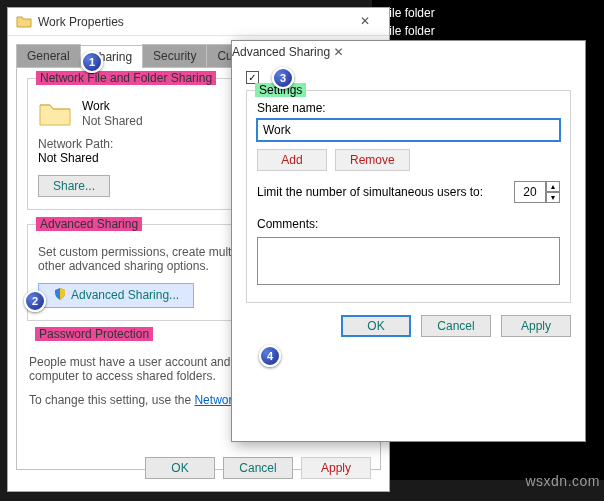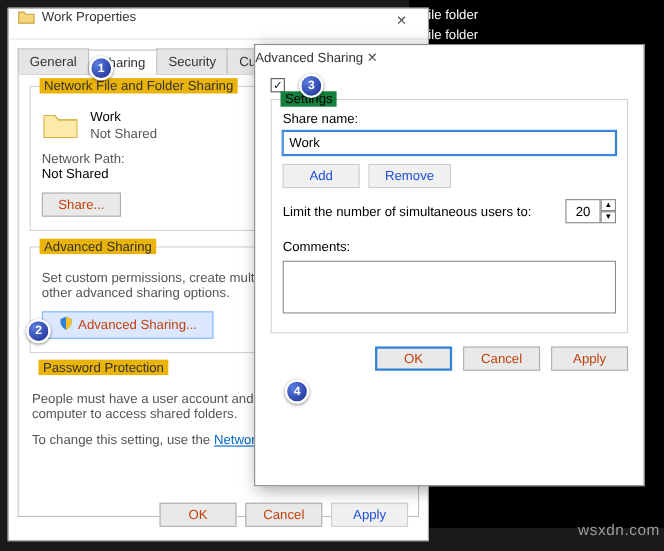--- a/index.html
+++ b/index.html
@@ -4,56 +4,56 @@
 <style>
   * { box-sizing: border-box; font-family: "Segoe UI", Tahoma, sans-serif; font-size: 12px; }
   body { margin: 0; background: #1a1a1a; width: 604px; height: 501px; position: relative; overflow: hidden; }
 
   
   .bg-panel { position: absolute; top: 0; right: 0; width: 232px; height: 480px; background: #000; padding: 4px 10px; }
   .bg-row { color: #fff; font-size: 12px; line-height: 18px; }
 
   
   .propwin { position: absolute; left: 7px; top: 7px; width: 383px; height: 485px; background: #fff; border: 1px solid #a6a6a6; }
-  .propwin .titlebar { height: 28px; display: flex; align-items: flex-start; padding: 0 4px 0 8px; border-bottom: 1px solid #e6e6e6; }
+  .propwin .titlebar { height: 28px; display: flex; align-items: center; padding: 0 4px 0 8px; border-bottom: 1px solid #e6e6e6; }
   .titlebar .icon { width: 16px; height: 16px; margin-right: 6px; }
   .titlebar .title { flex: 1; color: #333; }
   .titlebar .close { width: 40px; height: 24px; text-align: center; line-height: 22px; color: #555; }
 
   .tabs { position: relative; padding: 8px 8px 0 8px; }
   .tabrow { display: flex; align-items: flex-end; border-bottom: 1px solid #c0c0c0; }
-  .tab { padding: 4px 10px; background: #e5e5e5; border: 1px solid #c0c0c0; border-bottom: none; margin-right: -1px; color: #333; }
+  .tab { padding: 4px 10px; background: #a3a3a3; border: 1px solid #c0c0c0; border-bottom: none; margin-right: -1px; color: #333; }
   .tab.active { background: #fff; position: relative; top: 1px; }
   .tabpanel { border: 1px solid #c0c0c0; border-top: none; padding: 10px 10px 12px 10px; height: 402px; background: #fff; }
 
   .group { border: 1px solid #d2d2d2; margin-bottom: 14px; padding: 20px 10px 12px 10px; position: relative; background: #fff; }
-  .group .legend { position: absolute; top: -8px; left: 8px; background: #eab308; padding: 0 4px; color: #333; }
+  .group .legend { position: absolute; top: -8px; left: 8px; background: #ec4899; padding: 0 4px; color: #333; }
 
   .folderrow { display: flex; align-items: center; gap: 10px; margin-bottom: 8px; }
   .folder-icon { width: 34px; height: 28px; position: relative; }
   .folder-icon svg { width: 100%; height: 100%; }
   .folderrow .nameblock { line-height: 15px; }
 
-  .btn { background: #e9e9e9; border: 1px solid #adadad; padding: 3px 14px; color: #c2410c; display: inline-block; min-width:70px; text-align:center;}
-  .btn.disabled { color: #1d4ed8; background:#f0f0f0; border-color:#cfcfcf;}
+  .btn { background: #e9e9e9; border: 1px solid #adadad; padding: 3px 14px; color: #0f766e; display: inline-block; min-width:70px; text-align:center;}
+  .btn.disabled { color: #b91c1c; background:#f0f0f0; border-color:#cfcfcf;}
   .btn.highlight { background: #dce8ff; border: 1px solid #7eb4ff; }
   .btn.ok { border:2px solid #2f82d6; padding:2px 13px;}
 
   .link { color: #0066cc; text-decoration: underline; }
 
   .btnbar { position: absolute; bottom: 12px; right: 18px; display:flex; gap:8px; }
 
   
   .advwin { position: absolute; left: 231px; top: 40px; width: 355px; height: 402px; background: #fff; border: 1px solid #8c8c8c; box-shadow: 3px 3px 14px rgba(0,0,0,.35); }
   .advwin .titlebar { font-weight: normal; }
   .advbody { padding: 8px 14px 10px 14px; }
   .checkbox-row { display:flex; align-items:center; gap:6px; margin-bottom:6px;}
   .checkbox { width:13px; height:13px; border:1px solid #555; display:inline-flex; align-items:center; justify-content:center; font-size:10px; color:#000;}
   .settings-group { border:1px solid #d2d2d2; padding:10px 10px 14px 10px; margin-top:2px; position:relative;}
-  .settings-group .legend { position:absolute; top:-8px; left:8px; background:#15803d; padding:0 4px; }
+  .settings-group .legend { position:absolute; top:-8px; left:8px; background:#86efac; padding:0 4px; }
   .field-label { margin-bottom:4px; }
   .textbox { width:100%; border:1px solid #2f82d6; outline:1px solid #2f82d6; padding:3px 5px; font-size:12px; }
   .row { display:flex; align-items:center; gap:8px; margin-top:8px;}
   .spin { width:46px; height:22px; display:flex;}
   .spin input { width:32px; border:1px solid #888; text-align:center; padding:0 3px;}
   .spin .arrows { width:14px; display:flex; flex-direction:column;}
   .spin .arrows div{ flex:1; border:1px solid #888; font-size:7px; display:flex; align-items:center; justify-content:center;}
   textarea.comments { width:100%; height:48px; border:1px solid #8c8c8c; resize:none; margin-top:2px;}
   .adv-btnbar { display:flex; gap:10px; justify-content:flex-end; margin-top:12px;}
 

